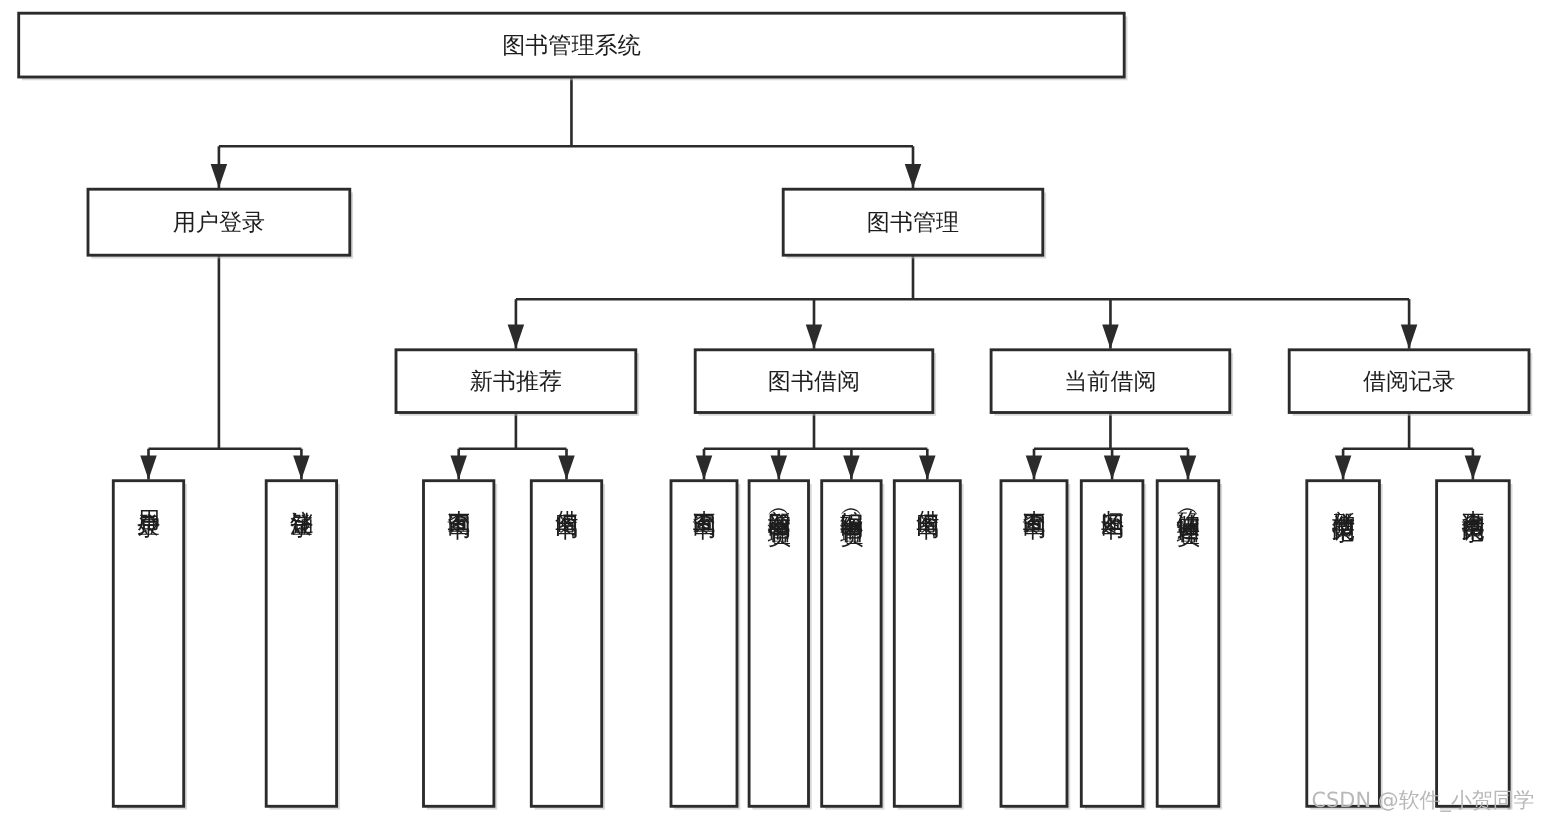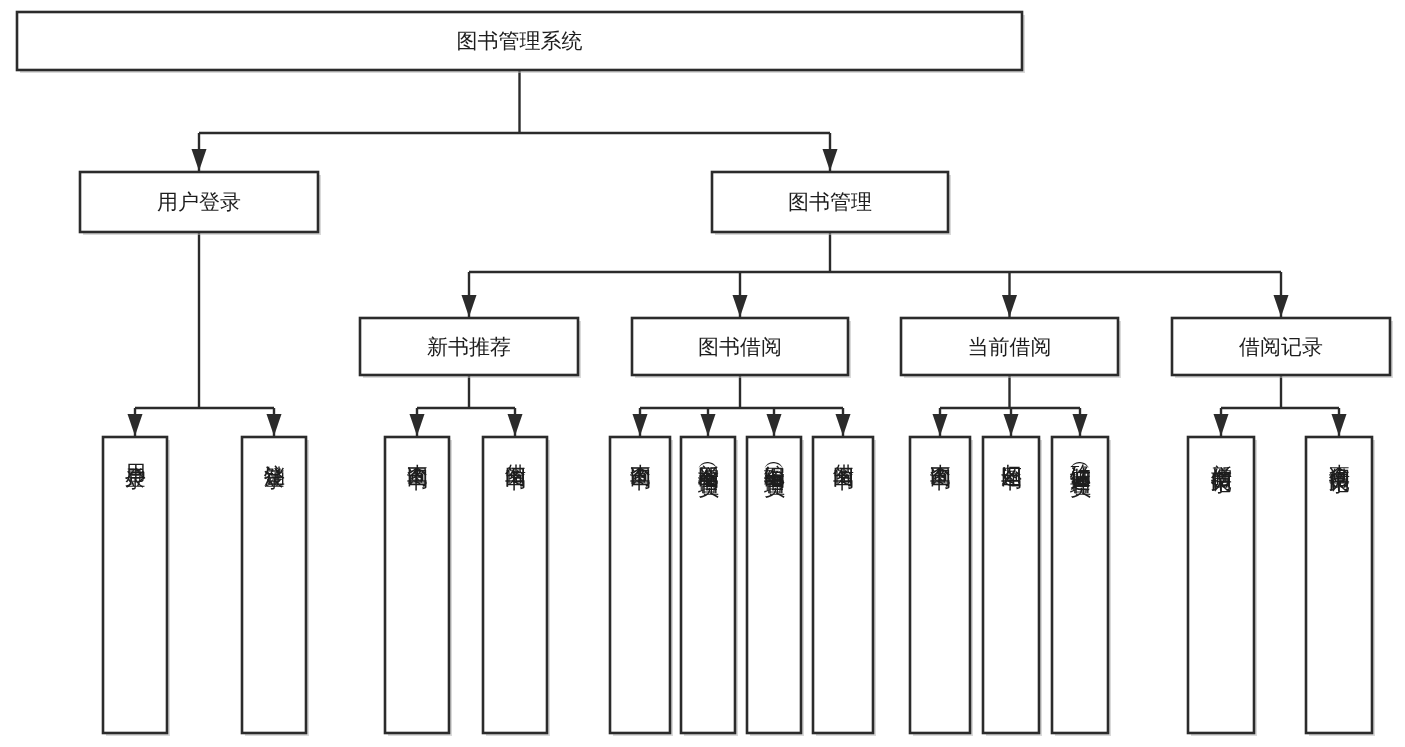--- a/index.html
+++ b/index.html
@@ -229,14 +229,15 @@
         <span class="v-label">确认归还（管理员）</span>
       </div>
       <div class="v-label-wrap" style="left: 1188px; top: 447px; width: 66px; height: 282px;">
         <span class="v-label">新增借阅记录</span>
       </div>
       <div class="v-label-wrap" style="left: 1306px; top: 447px; width: 66px; height: 282px;">
         <span class="v-label">查询借阅记录</span>
       </div>
     </div>
 
+  <div class="watermark">CSDN @软件_小贺同学</div>
 
 </div>
 
 </body></html>

